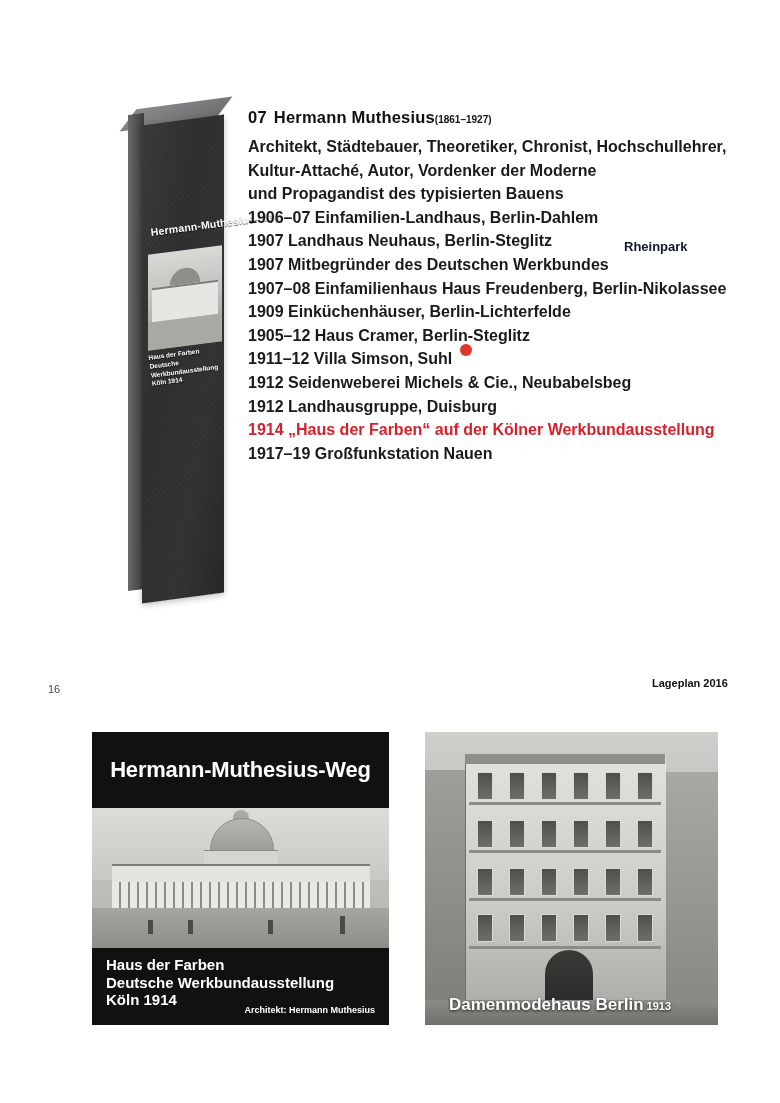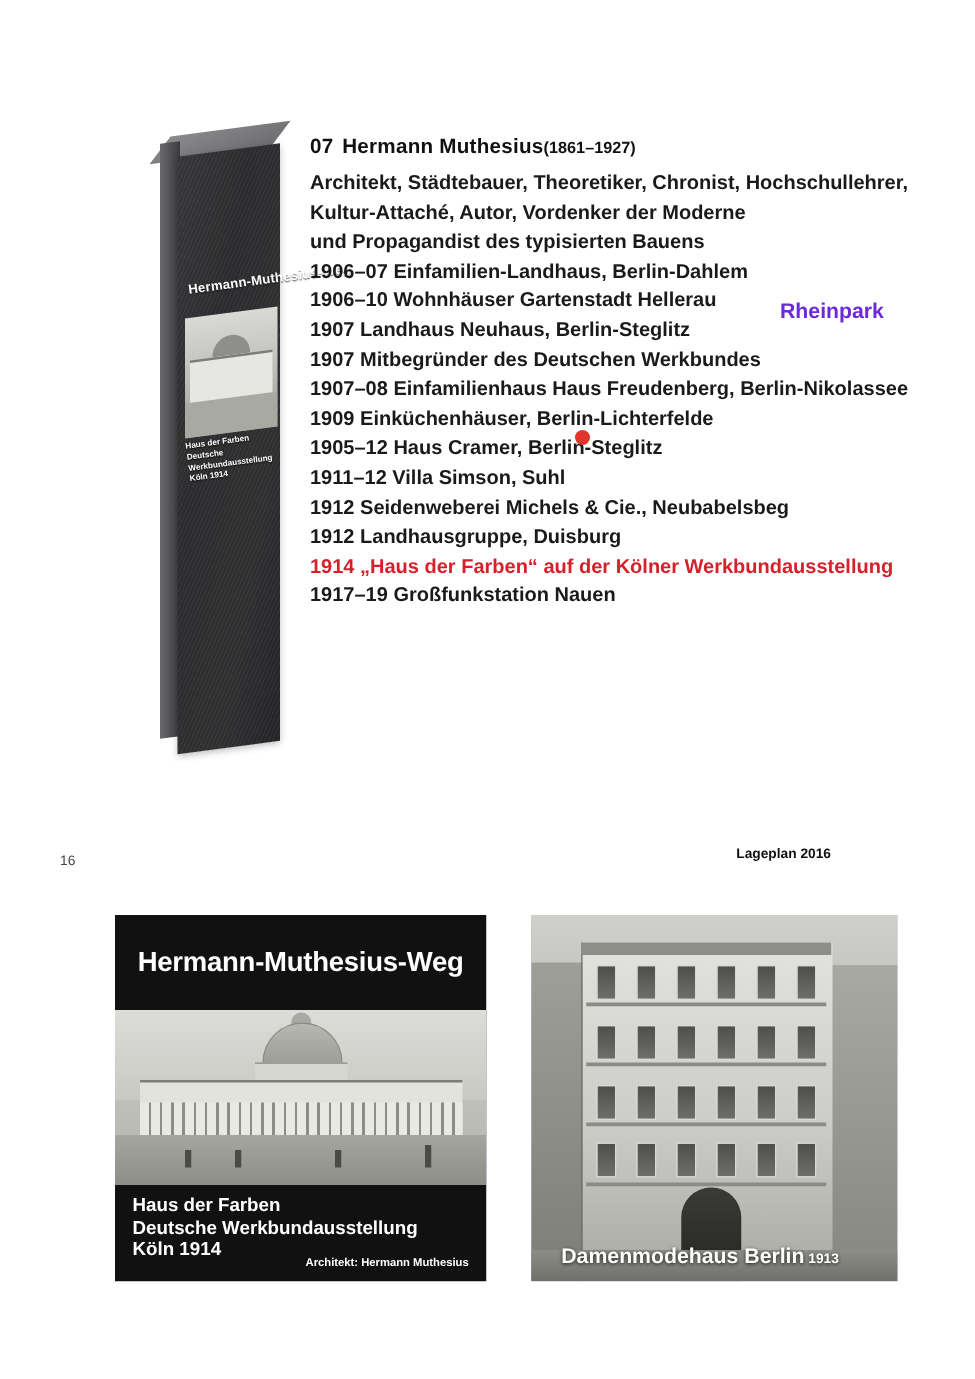--- a/index.html
+++ b/index.html
@@ -127,39 +127,39 @@
   }
   .entry-head {
     font-size: 16.5px;
     font-weight: bold;
     letter-spacing: 0.2px;
     margin-bottom: 8px;
     color: #111;
   }
   .entry-head .num { margin-right: 7px; }
   .entry-head .life {
-    font-size: 13px;
+    font-size: 10px;
     font-weight: bold;
     letter-spacing: 0;
   }
   .entry-line {
     font-size: 16px;
     font-weight: bold;
     line-height: 23.6px;
     color: #1a1a1a;
     white-space: nowrap;
   }
   .entry-line.highlight { color: #d8202a; }
 
   
   .map-label {
     position: absolute;
-    font-size: 17px;
-    font-weight: bold;
-    color: #6d28d9;
+    font-size: 13px;
+    font-weight: bold;
+    color: #0f172a;
     padding-left: 48px;
   }
   #rheinpark-label { left: 576px; top: 239px; }
   .map-dot {
     position: absolute;
     left: 460px;
     top: 344px;
     width: 12px;
     height: 12px;
     border-radius: 50%;
@@ -168,21 +168,21 @@
 
   .page-number {
     position: absolute;
     left: 48px;
     top: 683px;
     font-size: 11px;
     color: #444;
   }
   .plan-credit {
     position: absolute;
-    left: 589px;
+    left: 652px;
     top: 677px;
     font-size: 11px;
     font-weight: bold;
     color: #111;
   }
 
   
   .fig-sign {
     position: absolute;
     left: 92px;
@@ -352,21 +352,20 @@
 
 <div class="entry">
   <div class="entry-head">
     <span class="num">07</span><span>Hermann Muthesius</span><span class="life">(1861–1927)</span>
   </div>
   <div class="entry-line">Architekt, Städtebauer, Theoretiker, Chronist, Hochschullehrer,</div>
   <div class="entry-line">Kultur-Attaché, Autor, Vordenker der Moderne</div>
   <div class="entry-line">und Propagandist des typisierten Bauens</div>
 
   <div class="entry-line">1906–07 Einfamilien-Landhaus, Berlin-Dahlem</div>
-  <div class="entry-line">1906–10 Wohnhäuser Gartenstadt Hellerau</div>
   <div class="entry-line">1907 Landhaus Neuhaus, Berlin-Steglitz</div>
   <div class="entry-line">1907 Mitbegründer des Deutschen Werkbundes</div>
   <div class="entry-line">1907–08 Einfamilienhaus Haus Freudenberg, Berlin-Nikolassee</div>
   <div class="entry-line">1909 Einküchenhäuser, Berlin-Lichterfelde</div>
   <div class="entry-line">1905–12 Haus Cramer, Berlin-Steglitz</div>
   <div class="entry-line">1911–12 Villa Simson, Suhl</div>
   <div class="entry-line">1912 Seidenweberei Michels &amp; Cie., Neubabelsbeg</div>
   <div class="entry-line">1912 Landhausgruppe, Duisburg</div>
   <div class="entry-line highlight">1914 „Haus der Farben“ auf der Kölner Werkbundausstellung</div>
   <div class="entry-line">1917–19 Großfunkstation Nauen</div>

